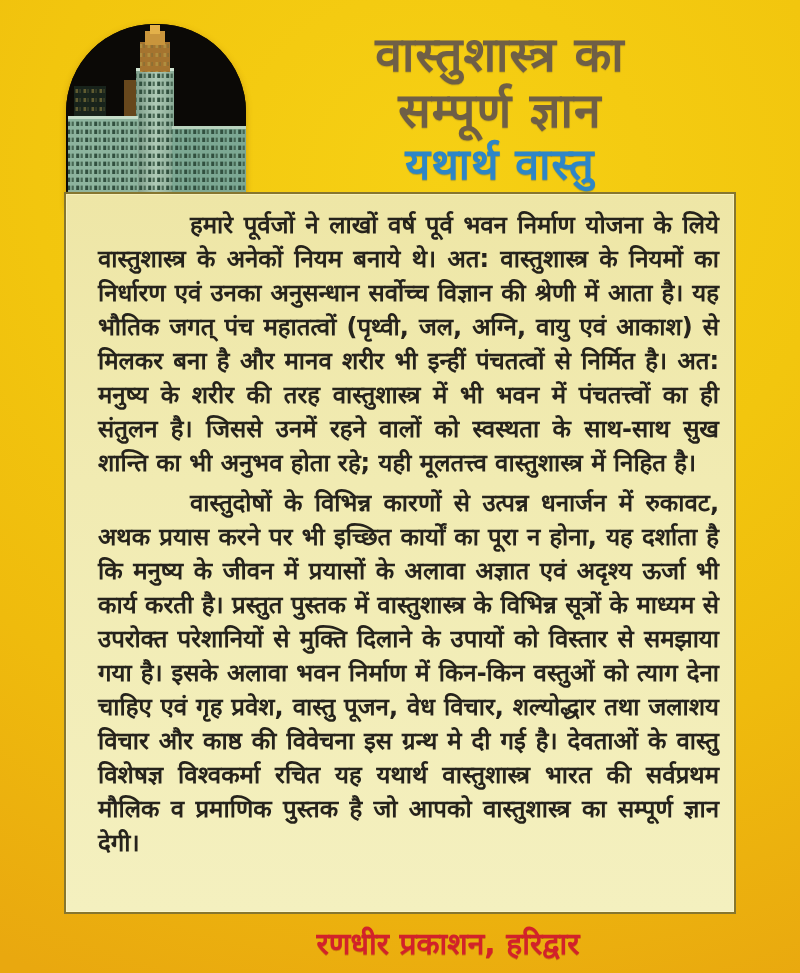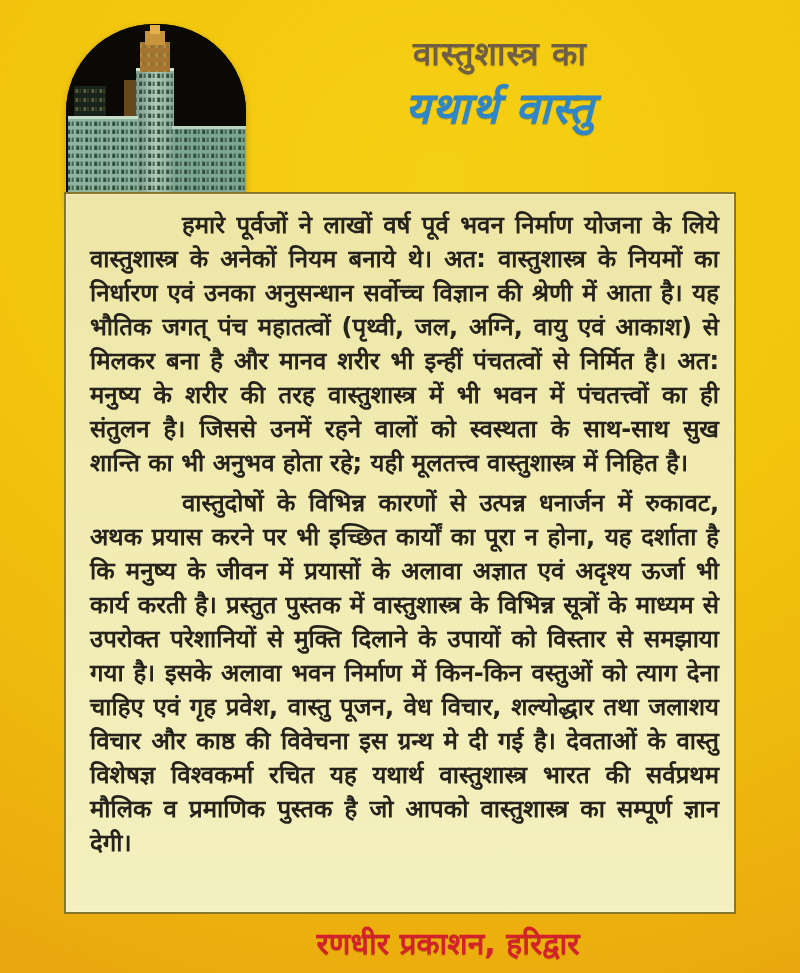--- a/index.html
+++ b/index.html
@@ -25,50 +25,49 @@
     box-shadow:0 2px 6px rgba(120,70,0,.35);
   }
   .photo svg{display:block;width:100%;height:100%;}
   
   .title-block{
     position:absolute;left:252px;top:26px;width:496px;
     text-align:center;
   }
   .title-line{
     font-weight:bold;
-    font-size:33px;
+    font-size:48px;
     line-height:56px;
     color:#6f5f46;
     letter-spacing:1px;
     text-shadow:0 1px 1px rgba(90,70,40,.25);
     white-space:nowrap;
   }
   .subtitle{
     margin-top:2px;
     font-weight:bold;
     font-size:43px;
     line-height:48px;
     color:#2e86c6;
     letter-spacing:1px;
     text-shadow:0 1px 1px rgba(20,70,120,.35);
     white-space:nowrap;
-    font-style:italic;
   }
   
   .panel{
     position:absolute;left:64px;top:192px;
     width:672px;height:722px;
     box-sizing:border-box;
     background:linear-gradient(180deg,#eee6a6 0%,#f1ebb2 40%,#f4f0bf 100%);
     border:2px solid #86762f;
     box-shadow:inset 0 0 0 1px rgba(255,250,210,.5);
     padding:14px 15px 8px 16px;
   }
   .panel p{
-    margin:0 0 6px 8px;
+    margin:0 0 6px 16px;
     font-size:24px;
     line-height:34px;
     text-align:justify;
     text-indent:92px;
     color:#26231c;
     font-weight:bold;
   }
   
   .publisher{
     position:absolute;left:0;top:922px;width:100%;
@@ -130,20 +129,21 @@
       <rect x="106" y="102" width="74" height="82" fill="#7ca893"></rect>
       <rect x="106" y="102" width="74" height="82" fill="url(#win)"></rect>
       <rect x="106" y="102" width="74" height="3" fill="#b8d2bd"></rect>
 
       <rect x="0" y="166" width="180" height="18" fill="url(#fade)"></rect>
     </svg>
   </div>
 
   <div class="title-block">
     <div class="title-line">वास्तुशास्त्र का</div>
+    <div class="title-line">सम्पूर्ण ज्ञान</div>
     <div class="subtitle">यथार्थ वास्तु</div>
   </div>
 
   <div class="panel">
     <p>हमारे पूर्वजों ने लाखों वर्ष पूर्व भवन निर्माण योजना के लिये वास्तुशास्त्र के अनेकों नियम बनाये थे। अत: वास्तुशास्त्र के नियमों का निर्धारण एवं उनका अनुसन्धान सर्वोच्च विज्ञान की श्रेणी में आता है। यह भौतिक जगत् पंच महातत्वों (पृथ्वी, जल, अग्नि, वायु एवं आकाश) से मिलकर बना है और मानव शरीर भी इन्हीं पंचतत्वों से निर्मित है। अत: मनुष्य के शरीर की तरह वास्तुशास्त्र में भी भवन में पंचतत्त्वों का ही संतुलन है। जिससे उनमें रहने वालों को स्वस्थता के साथ-साथ सुख शान्ति का भी अनुभव होता रहे; यही मूलतत्त्व वास्तुशास्त्र में निहित है।</p>
     <p>वास्तुदोषों के विभिन्न कारणों से उत्पन्न धनार्जन में रुकावट, अथक प्रयास करने पर भी इच्छित कार्यों का पूरा न होना, यह दर्शाता है कि मनुष्य के जीवन में प्रयासों के अलावा अज्ञात एवं अदृश्य ऊर्जा भी कार्य करती है। प्रस्तुत पुस्तक में वास्तुशास्त्र के विभिन्न सूत्रों के माध्यम से उपरोक्त परेशानियों से मुक्ति दिलाने के उपायों को विस्तार से समझाया गया है। इसके अलावा भवन निर्माण में किन-किन वस्तुओं को त्याग देना चाहिए एवं गृह प्रवेश, वास्तु पूजन, वेध विचार, शल्योद्धार तथा जलाशय विचार और काष्ठ की विवेचना इस ग्रन्थ मे दी गई है। देवताओं के वास्तु विशेषज्ञ विश्वकर्मा रचित यह यथार्थ वास्तुशास्त्र भारत की सर्वप्रथम मौलिक व प्रमाणिक पुस्तक है जो आपको वास्तुशास्त्र का सम्पूर्ण ज्ञान देगी।</p>
   </div>
 
   <div class="publisher">रणधीर प्रकाशन, हरिद्वार</div>
 

